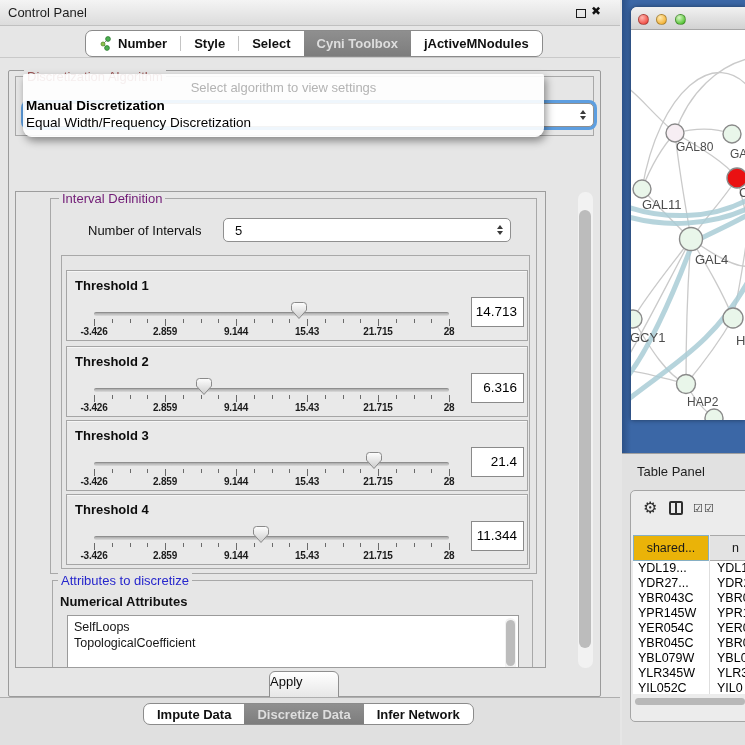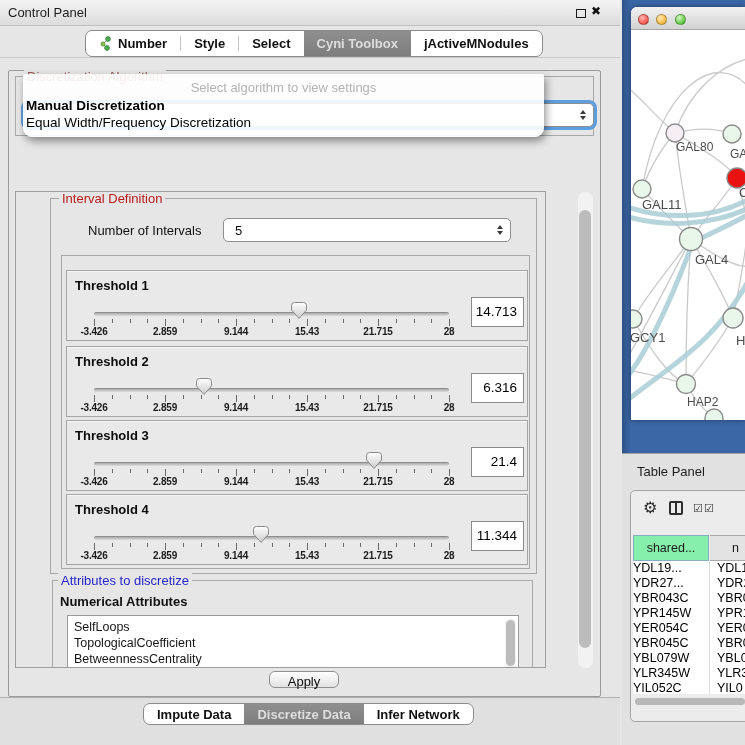--- a/index.html
+++ b/index.html
@@ -20,21 +20,21 @@
   .tabgroup.bottom{left:143px;top:703px;height:22px}
   .tab{display:flex;align-items:center;padding:0 13px;font-size:13px;font-weight:600;color:#101010;white-space:nowrap}
   .tab.selected{background:linear-gradient(#8f8f8f,#7d7d7d);color:#dedede}
   .tab .nicon{margin-right:6px;display:inline-flex}
   .tabdiv{width:1px;background:#c4c4c4;margin:5px 0}
 
   .outer-panel{left:8px;top:70px;width:593px;height:627px;border:1px solid #9b9b9b;border-radius:2px;background:#e6e6e6}
   .group{position:absolute;border:1px solid #a8a8a8}
   .gtitle{position:absolute;left:8px;top:-8px;background:#e6e6e6;padding:0 3px;font-size:13px;white-space:nowrap}
   .gtitle.red{color:#9b5252}
-  .gtitle.green{color:#b91c1c}
+  .gtitle.green{color:#701a75}
   .gtitle.blue{color:#2626cc}
   .gtitle.dark{color:#222}
 
   .combo{position:absolute;background:#fff;border:1px solid #8f8f8f;border-radius:5px}
   .combo .val{position:absolute;left:11px;top:50%;transform:translateY(-50%);font-size:13px;color:#0c0c0c;white-space:nowrap}
   .updown{position:absolute;right:7px;top:50%;transform:translateY(-50%);display:flex;flex-direction:column;align-items:center;gap:2px}
   .arr-up{width:0;height:0;border-left:3.5px solid transparent;border-right:3.5px solid transparent;border-bottom:4.5px solid #3a3a3a}
   .arr-down{width:0;height:0;border-left:3.5px solid transparent;border-right:3.5px solid transparent;border-top:4.5px solid #3a3a3a}
   .focusring{box-shadow:0 0 0 3px #5d9ee0}
 
@@ -49,22 +49,22 @@
   .tickl{position:absolute;top:55px;transform:translateX(-50%);font-size:10px;font-weight:bold;color:#1b1b1b;letter-spacing:-0.2px}
   .vbox{position:absolute;left:404px;top:26px;width:53px;height:30px;background:#fff;border:1px solid #8a8a8a;font-size:13.5px;text-align:right;line-height:28px;padding-right:6px;color:#000}
 
   .attr-sub{position:absolute;left:7px;top:13px;font-size:13px;font-weight:bold}
   .alist{position:absolute;left:14px;top:34px;width:452px;height:130px;background:#fff;border:1px solid #9a9a9a;overflow:hidden}
   .alist .item{font-size:12.5px;line-height:16px;padding-left:6px;color:#151515}
   .alist .pad{height:3px}
   .vscroll{position:absolute;background:#f2f2f2;border-radius:7px}
   .vthumb{position:absolute;background:#bcbcbc;border-radius:6px}
 
-  .apply{left:260px;top:600px;width:70px;height:17px;border:1px solid #8f8f8f;border-radius:6px;
-         background:linear-gradient(#ffffff,#e2e2e2);font-size:13px;text-align:center;line-height:19px;color:#0c0c0c}
+  .apply{left:260px;top:600px;width:70px;height:32px;border:1px solid #8f8f8f;border-radius:6px;
+         background:linear-gradient(#ffffff,#e2e2e2);font-size:13px;line-height:19px;color:#0c0c0c}
 
   .bottomsep{left:0;top:697px;width:620px;height:1px;background:#aeaeae}
   .bottomstrip{left:0;top:698px;width:620px;height:47px;background:#e0e0e0}
 
   
   .netframe{left:622px;top:0;width:123px;height:453px;background:linear-gradient(90deg,#2c5187 0px,#3b67a6 9px)}
   .macwin{left:9px;top:7px;width:114px;height:413px;background:#fff;border-radius:6px 0 0 0;box-shadow:0 0 5px rgba(0,0,0,.45)}
   .mactb{left:0;top:0;width:114px;height:23px;background:linear-gradient(#f1f1f1,#d2d2d2);border-bottom:1px solid #a6a6a6;border-radius:6px 0 0 0}
   .light{position:absolute;top:7px;width:11px;height:11px;border-radius:50%;border:1px solid rgba(0,0,0,.28)}
   .light.red{background:radial-gradient(circle at 35% 30%,#ffb6af,#f2544b 72%)}
@@ -73,25 +73,25 @@
   .netcanvas{left:0;top:23px;width:114px;height:390px;overflow:hidden}
 
   .tableregion{left:622px;top:453px;width:123px;height:292px;background:#e1e1e1;border-top:1px solid #9f9f9f}
   .tp-title{left:15px;top:10px;font-size:13px;color:#1e1e1e}
   .tablebox{left:8px;top:36px;width:130px;height:232px;background:#ececec;border:1px solid #a5a5a5;border-radius:5px}
   .gear{left:12px;top:7px;font-size:16px;color:#2e2e2e}
   .colicon{left:38px;top:10px;width:14px;height:14px;border:2px solid #2e2e2e;border-radius:2px}
   .colicon:after{content:"";position:absolute;left:4px;top:0;width:2px;height:10px;background:#2e2e2e}
   .checks{left:62px;top:11px;font-size:11px;color:#2e2e2e;letter-spacing:1px}
   .hcell{position:absolute;top:44px;height:26px;display:flex;align-items:center;font-size:12.5px;color:#1a1a1a}
-  .hc1{left:2px;width:76px;background:#86efac;border:1px solid #86afc3;justify-content:center}
+  .hc1{left:2px;width:76px;background:#eab308;border:1px solid #86afc3;justify-content:center}
   .hc2{left:79px;width:60px;background:#e3e3e3;border:1px solid #a9a9a9;border-left:none;padding-left:22px}
   .rows{left:2px;top:70px;width:126px;height:133px;background:#fff;overflow:hidden}
   .trow{display:flex;height:15px;font-size:12.5px;line-height:15px;color:#000}
-  .tc1{width:76px;overflow:hidden;white-space:nowrap}
+  .tc1{width:76px;padding-left:5px;overflow:hidden;white-space:nowrap}
   .tc2{padding-left:7px;border-left:1px solid #dedede;overflow:hidden;white-space:nowrap}
   .hscroll{left:2px;top:206px;width:120px;height:9px;background:#ececec;border-radius:4px}
   .hthumb{position:absolute;left:2px;top:1px;width:110px;height:7px;background:#b8b8b8;border-radius:4px}
 
   
   .popup{left:23px;top:74px;width:521px;height:63px;background:rgba(255,255,255,.9);
          border-radius:2px 2px 9px 9px;box-shadow:2px 4px 9px rgba(0,0,0,.42);z-index:40}
   .popup .hint{position:absolute;left:0;top:6px;width:100%;text-align:center;font-size:13px;color:#b3b3b3}
   .popup .opt1{position:absolute;left:3px;top:24px;font-size:13.5px;font-weight:bold;color:#000}
   .popup .opt2{position:absolute;left:3px;top:41px;font-size:13.5px;color:#000}
@@ -313,21 +313,20 @@
           </div>
       </div>
 
       <div class="group" style="left:36px;top:388px;width:481px;height:170px">
         <span class="gtitle blue" style="left:5px">Attributes to discretize</span>
         <div class="attr-sub">Numerical Attributes</div>
         <div class="alist" id="attrList">
           <div class="pad"></div>
           <div class="item">SelfLoops</div>
             <div class="item">TopologicalCoefficient</div>
-            <div class="item">BetweennessCentrality</div>
             <div class="vscroll" style="right:2px;top:2px;width:11px;height:126px">
             <div class="vthumb" style="left:1px;top:2px;width:9px;height:46px"></div>
           </div>
         </div>
       </div>
     </div>
 
     <div class="vscroll" style="left:569px;top:121px;width:15px;height:476px">
       <div class="vthumb" style="left:1px;top:18px;width:12px;height:438px"></div>
     </div>

